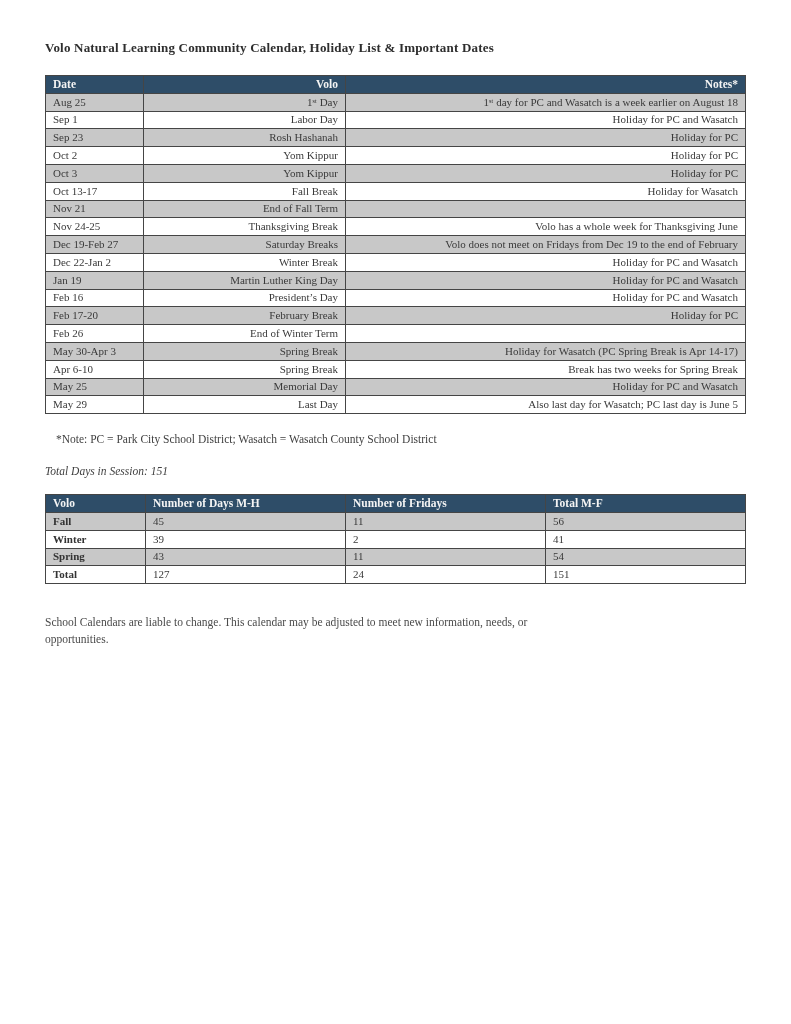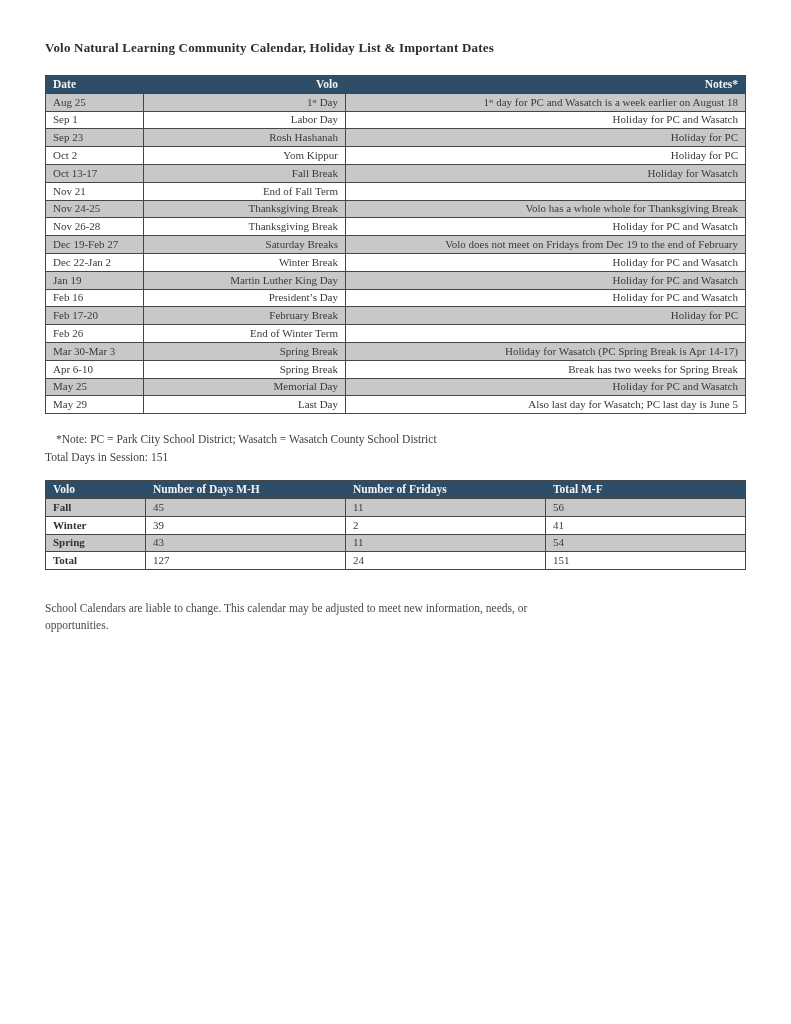--- a/index.html
+++ b/index.html
@@ -54,23 +54,24 @@
   .c-left   { text-align: right; }
   .c-bold   { font-weight: bold; color: #333333; }
   .note-line {
     font-size: 11.5px;
     margin: 18px 0 0 11px;
     line-height: 14px;
     color: #3f3f3f;
   }
   .total-line {
     font-size: 11.5px;
-    margin: 4px 0 16px 0;
+    margin: 18px 0 16px 0;
     line-height: 14px;
     color: #3f3f3f;
+    font-style: italic;
   }
   .footer-para {
     font-size: 11.5px;
     margin: 30px 0 0 0;
     line-height: 17px;
     color: #4a4a4a;
   }
 </style>
 </head>
 <body>
@@ -107,38 +108,38 @@
           <td class="c-center">Sep 23</td>
           <td class="c-left">Rosh Hashanah</td>
           <td class="c-left">Holiday for PC</td>
         </tr>
         <tr>
           <td class="c-center">Oct 2</td>
           <td class="c-left">Yom Kippur</td>
           <td class="c-left">Holiday for PC</td>
         </tr>
         <tr>
+          <td class="c-center">Oct 3</td>
+          <td class="c-left">Yom Kippur</td>
+          <td class="c-left">Holiday for PC</td>
+        </tr>
+        <tr>
           <td class="c-center">Oct 13-17</td>
           <td class="c-left">Fall Break</td>
           <td class="c-left">Holiday for Wasatch</td>
         </tr>
         <tr>
           <td class="c-center">Nov 21</td>
           <td class="c-left">End of Fall Term</td>
           <td class="c-left"></td>
         </tr>
         <tr>
           <td class="c-center">Nov 24-25</td>
           <td class="c-left">Thanksgiving Break</td>
-          <td class="c-left">Volo has a whole whole for Thanksgiving Break</td>
-        </tr>
-        <tr>
-          <td class="c-center">Nov 26-28</td>
-          <td class="c-left">Thanksgiving Break</td>
-          <td class="c-left">Holiday for PC and Wasatch</td>
+          <td class="c-left">Volo has a whole week for Thanksgiving June</td>
         </tr>
         <tr>
           <td class="c-center">Dec 19-Feb 27</td>
           <td class="c-left">Saturday Breaks</td>
           <td class="c-left">Volo does not meet on Fridays from Dec 19 to the end of February</td>
         </tr>
         <tr>
           <td class="c-center">Dec 22-Jan 2</td>
           <td class="c-left">Winter Break</td>
           <td class="c-left">Holiday for PC and Wasatch</td>
@@ -157,21 +158,21 @@
           <td class="c-center">Feb 17-20</td>
           <td class="c-left">February Break</td>
           <td class="c-left">Holiday for PC</td>
         </tr>
         <tr>
           <td class="c-center">Feb 26</td>
           <td class="c-left">End of Winter Term</td>
           <td class="c-left"></td>
         </tr>
         <tr>
-          <td class="c-center">Mar 30-Mar 3</td>
+          <td class="c-center">May 30-Apr 3</td>
           <td class="c-left">Spring Break</td>
           <td class="c-left">Holiday for Wasatch (PC Spring Break is Apr 14-17)</td>
         </tr>
         <tr>
           <td class="c-center">Apr 6-10</td>
           <td class="c-left">Spring Break</td>
           <td class="c-left">Break has two weeks for Spring Break</td>
         </tr>
         <tr>
           <td class="c-center">May 25</td>

